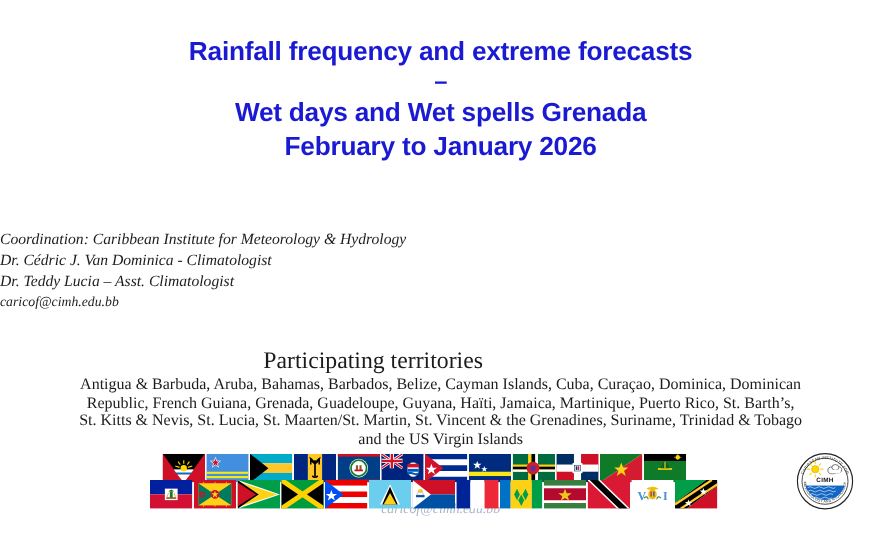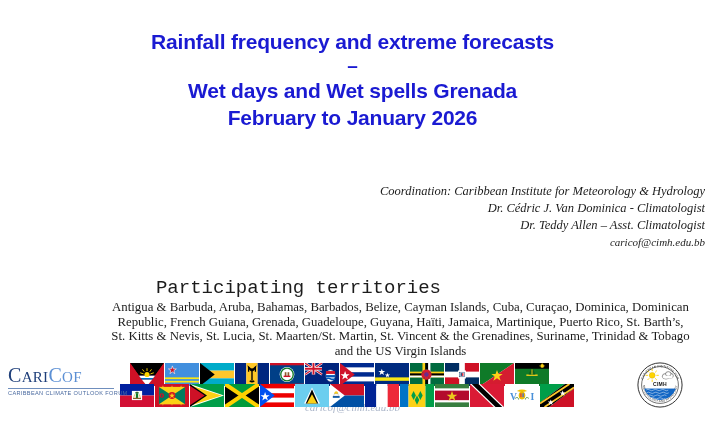--- a/index.html
+++ b/index.html
@@ -32,53 +32,52 @@
   }
   .title-line { display: block; white-space: nowrap; }
   .title-dash { display: block; font-size: 19px; line-height: 22px; }
 
   
   .coord-block {
     position: absolute;
     left: 0;
     top: 183px;
     width: 705px;
-    text-align: right;
+    text-align: left;
     color: #1c1c1c;
     font-family: "Liberation Serif", serif;
     font-style: italic;
     font-size: 12.5px;
     line-height: 17px;
   }
   .coord-line { display: block; }
   .coord-email { display: block; font-size: 11px; line-height: 16px; }
 
   
   .terr-heading {
     position: absolute;
     left: 0;
     top: 277px;
     width: 597px;
     text-align: center;
     color: #1c1c1c;
-    font-family: Liberation Mono, monospace;
+    font-family: Liberation Serif, serif;
     font-size: 19px;
     line-height: 23px;
   }
   .terr-body {
     position: absolute;
     left: 62px;
     top: 300px;
     width: 581px;
     text-align: center;
     color: #1c1c1c;
     font-family: "Liberation Serif", serif;
     font-size: 12.8px;
     line-height: 14.7px;
-    margin-left: 48px;
   }
 
   
   .watermark-email {
     position: absolute;
     left: 0;
     top: 400px;
     width: 705px;
     text-align: center;
     color: #a9b4c8;
@@ -166,39 +165,34 @@
   <div class="title-block">
     <span class="title-line">Rainfall frequency and extreme forecasts</span>
     <span class="title-dash">–</span>
     <span class="title-line">Wet days and Wet spells Grenada</span>
     <span class="title-line">February to January 2026</span>
   </div>
 
   <div class="coord-block">
     <span class="coord-line">Coordination: Caribbean Institute for Meteorology &amp; Hydrology</span>
     <span class="coord-line">Dr. Cédric J. Van Dominica - Climatologist</span>
-    <span class="coord-line">Dr. Teddy Allen – Asst. Climatologist</span>
+    <span class="coord-line">Dr. Teddy Lucia – Asst. Climatologist</span>
     <span class="coord-email">caricof@cimh.edu.bb</span>
   </div>
 
   <div class="terr-heading">Participating territories</div>
   <div class="terr-body">
     <span>Antigua &amp; Barbuda, Aruba, Bahamas, Barbados, Belize, Cayman Islands, Cuba, Curaçao, Dominica,</span>
     <span>Dominican Republic, French Guiana, Grenada, Guadeloupe, Guyana, Haïti, Jamaica, Martinique,</span>
     <span>Puerto Rico, St. Barth’s, St. Kitts &amp; Nevis, St. Lucia, St. Maarten/St. Martin, St. Vincent &amp; the</span>
     <span>Grenadines, Suriname, Trinidad &amp; Tobago and the US Virgin Islands</span>
   </div>
 
   <div class="watermark-email">caricof@cimh.edu.bb</div>
 
-  <div class="caricof-logo">
-    <div class="caricof-word"><span class="cc-dark">C</span><span class="cc-dark small">ARI</span><span class="cc-light">C</span><span class="cc-light small">OF</span></div>
-    <div class="caricof-rule"></div>
-    <div class="caricof-sub">CARIBBEAN CLIMATE OUTLOOK FORUM</div>
-  </div>
 
   <div class="cimh-seal">
     <svg viewBox="0 0 100 100">
       <circle cx="50" cy="50" r="48" fill="#ffffff" stroke="#222222" stroke-width="2"></circle>
       <circle cx="50" cy="50" r="40" fill="#ffffff" stroke="#222222" stroke-width="1.4"></circle>
 
       <defs>
         <path id="ringTop" d="M 11 50 A 39 39 0 0 1 89 50"></path>
         <path id="ringBot" d="M 13 50 A 37 37 0 0 0 87 50"></path>
       </defs>

